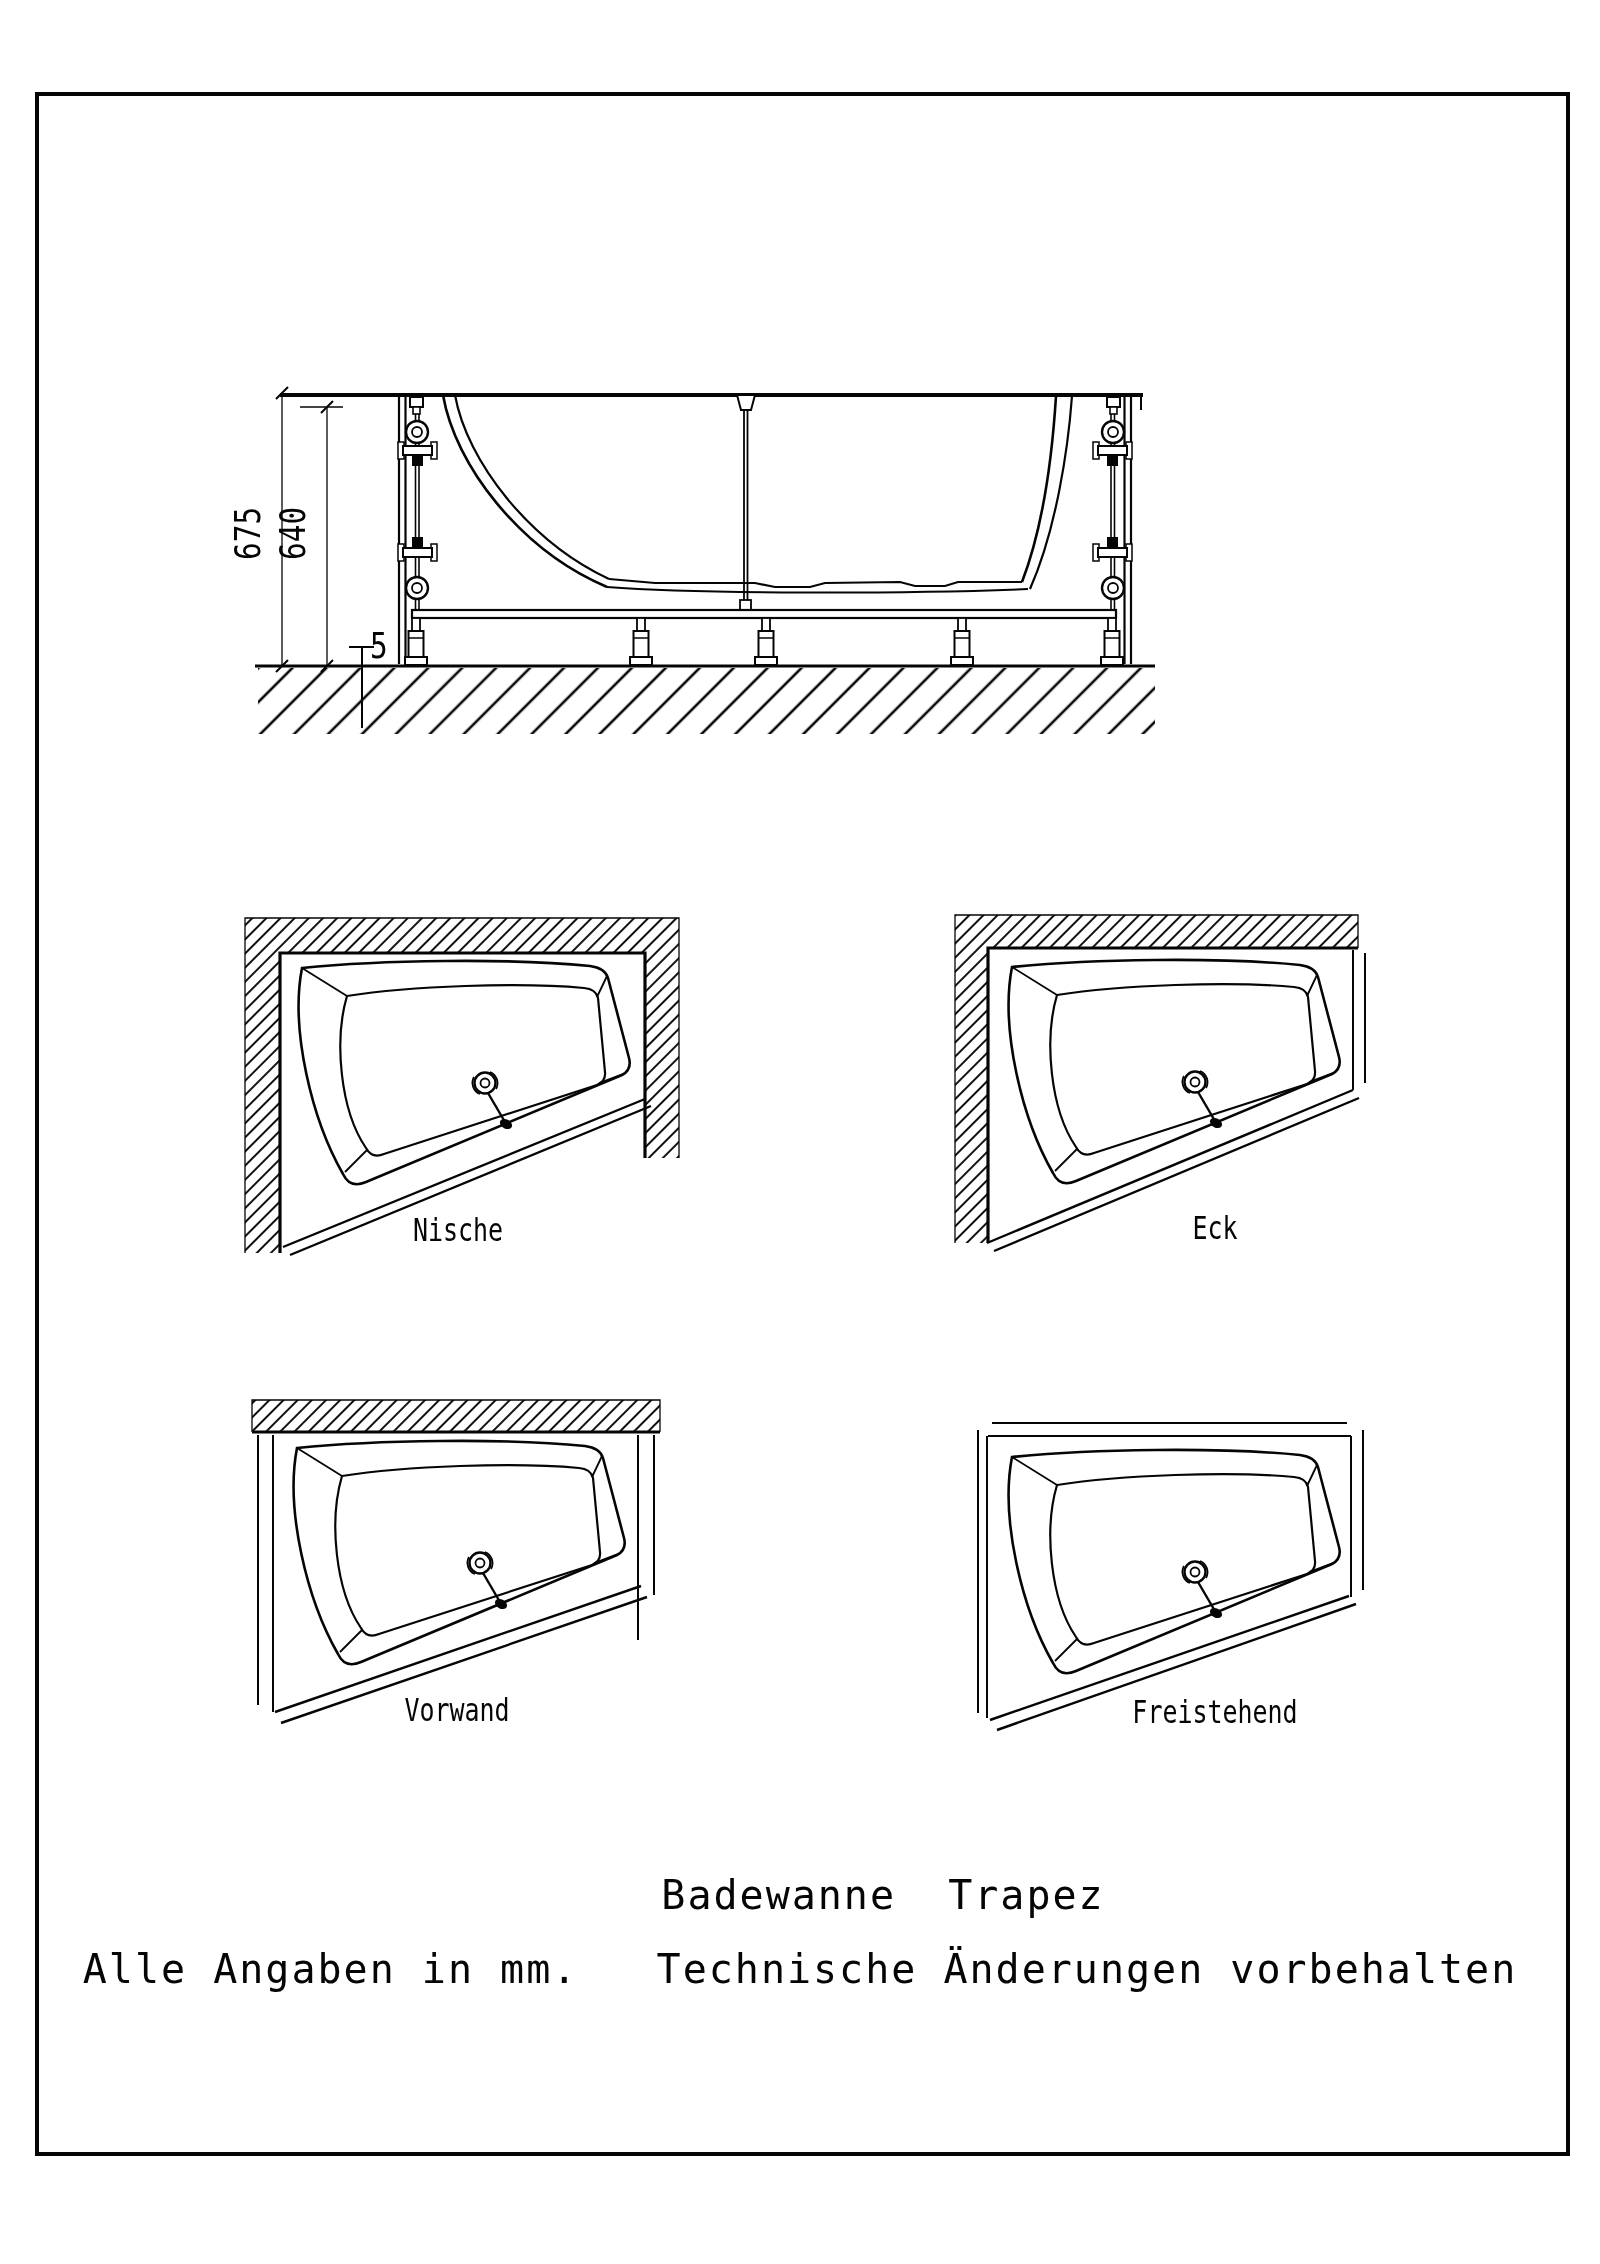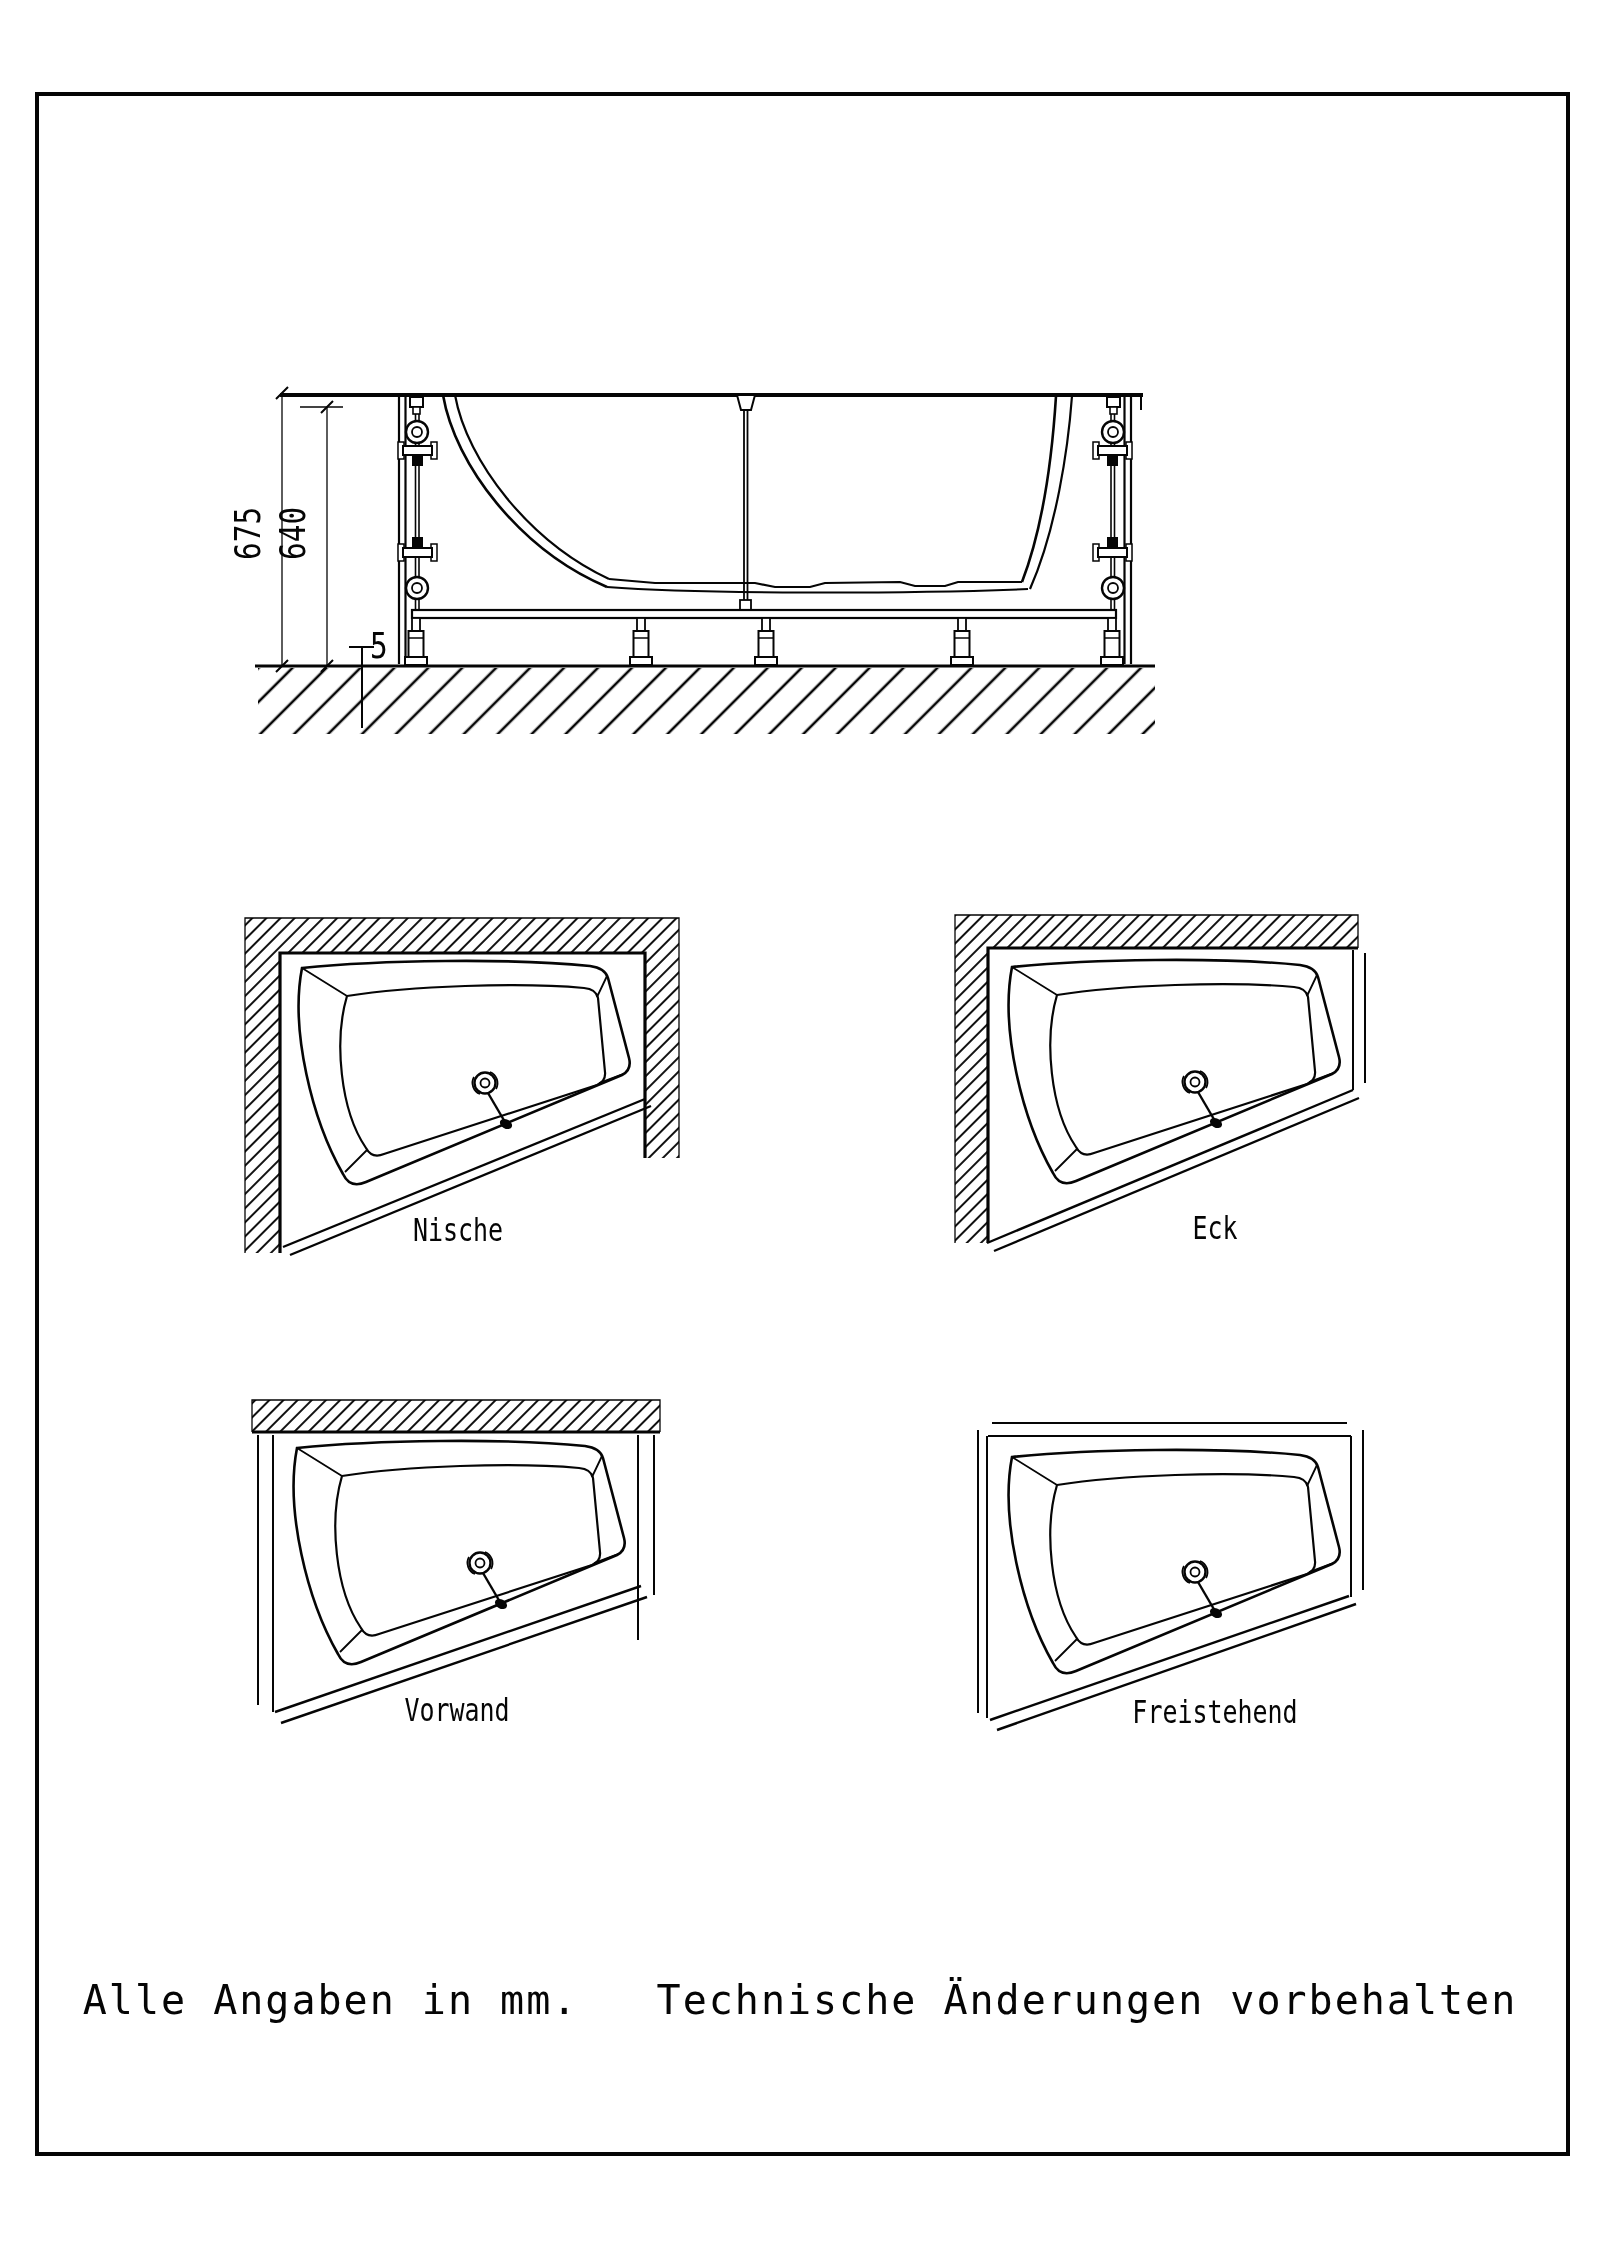--- a/index.html
+++ b/index.html
@@ -184,14 +184,15 @@
       <line class="cadline" x1="421" y1="46" x2="421" y2="207" stroke-width="2"></line>
     </g>
     <g>
       <path class="cadline" stroke-width="2.4" d="M60,330 L419,206"></path>
       <path class="cadline" stroke-width="2.4" d="M67,340 L426,214"></path>
     </g>
     <use href="#tubplan" xlink:href="#tubplan" x="80" y="59"></use>
   </svg>
   <div class="label" style="left:1215px;top:1696px;">Freistehend</div>
 
-  <div class="title-line" style="left:800px;top:1949px;margin-top:31px;">Alle Angaben in mm.   Technische Änderungen vorbehalten</div>
+  <div class="title-line" style="left:883px;top:1875px;">Badewanne  Trapez</div>
+  <div class="title-line" style="left:800px;top:1949px;">Alle Angaben in mm.   Technische Änderungen vorbehalten</div>
 </div>
 
 </body></html>

